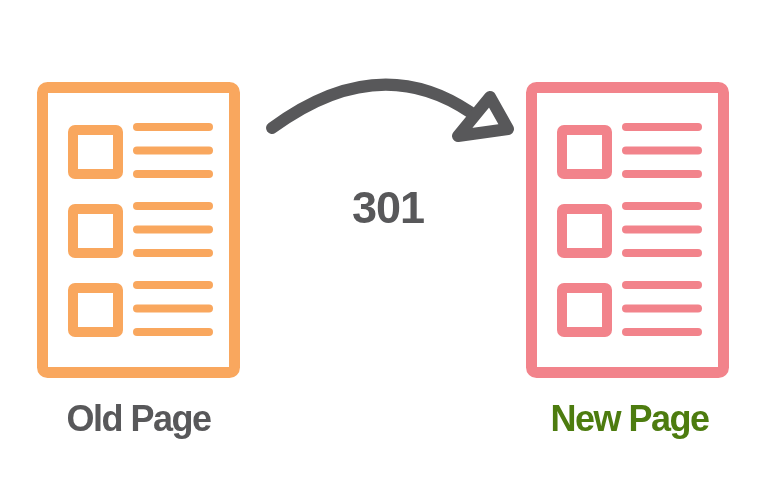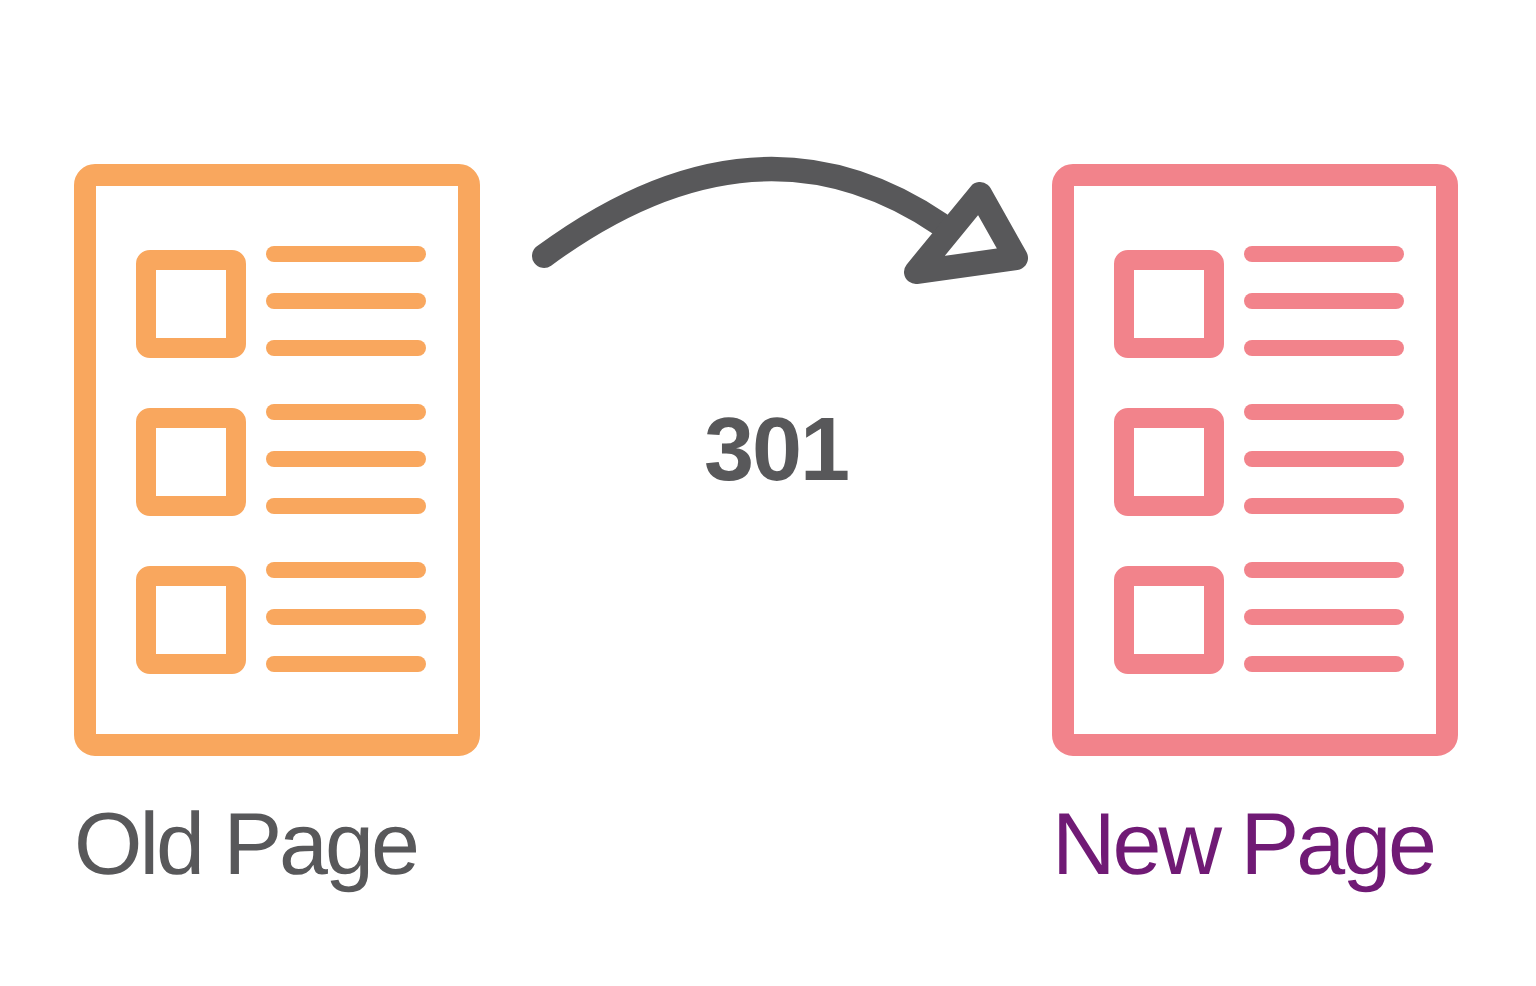--- a/index.html
+++ b/index.html
@@ -9,26 +9,26 @@
     overflow:hidden;
     font-family:"Liberation Sans", sans-serif;
   }
   .page-icon { position:absolute; top:82px; width:203px; height:296px; }
   #old-icon { left:37px; }
   #new-icon { left:526px; }
   .arrow-svg { position:absolute; left:240px; top:40px; width:290px; height:115px; }
   .center-label {
     position:absolute; left:278px; top:181px; width:220px;
     text-align:center; font-weight:700; font-size:45px;
-    line-height:53px; letter-spacing:-1px;margin-top:17px;
+    line-height:53px; letter-spacing:-1px;
   }
   .page-label {
     position:absolute; top:401px;
-    font-weight:400; font-size:44px; letter-spacing:-1.5px;
-    text-align:left; line-height:1;
+    font-weight:700; font-size:36px; letter-spacing:-1.5px;
+    text-align:center; line-height:1;
   }
   #old-label { left:37px; width:203px; }
   #new-label { left:526px; width:207px; }
 </style>
 </head>
 <body>
 
 <div class="canvas" style="background: rgb(255, 255, 255);">
 
   <svg id="old-icon" class="page-icon" viewBox="0 0 203 296" fill="none" stroke="#F9A75E">
@@ -72,15 +72,15 @@
   <svg class="arrow-svg" viewBox="240 40 290 115" fill="none" stroke="#58585A">
     <path d="M 272 128 Q 378 50 470 112" stroke-width="12" stroke-linecap="round"></path>
     <path d="M 458 136 L 490 97 L 508 129 Z" stroke-width="12" stroke-linejoin="round"></path>
   </svg>
 
   <div class="center-label" style="color: rgb(88, 88, 90);">
     <div>301</div>
   </div>
 
   <div id="old-label" class="page-label" style="color: rgb(88, 88, 90);">Old Page</div>
-  <div id="new-label" class="page-label" style="color: #701a75;">New Page</div>
+  <div id="new-label" class="page-label" style="color: #4d7c0f;">New Page</div>
 
 </div>
 
 </body></html>

